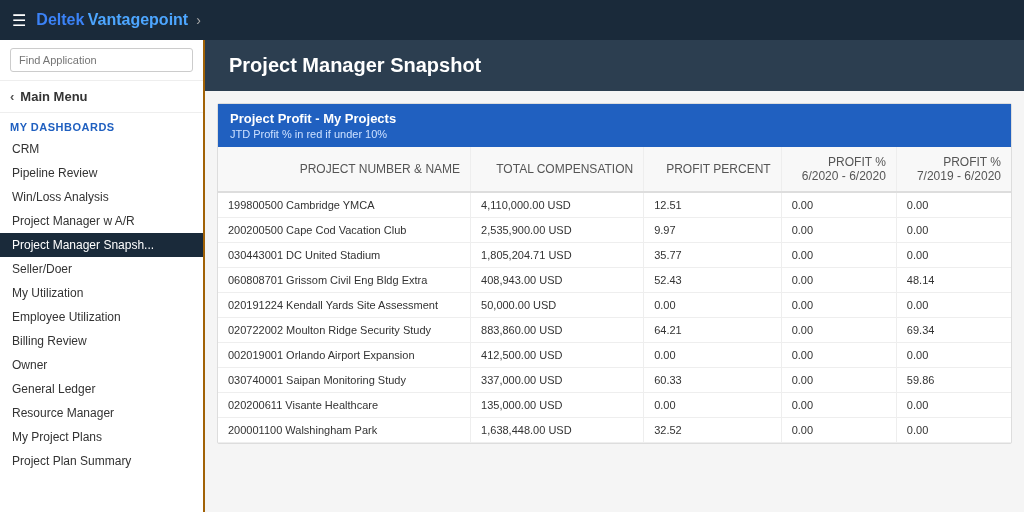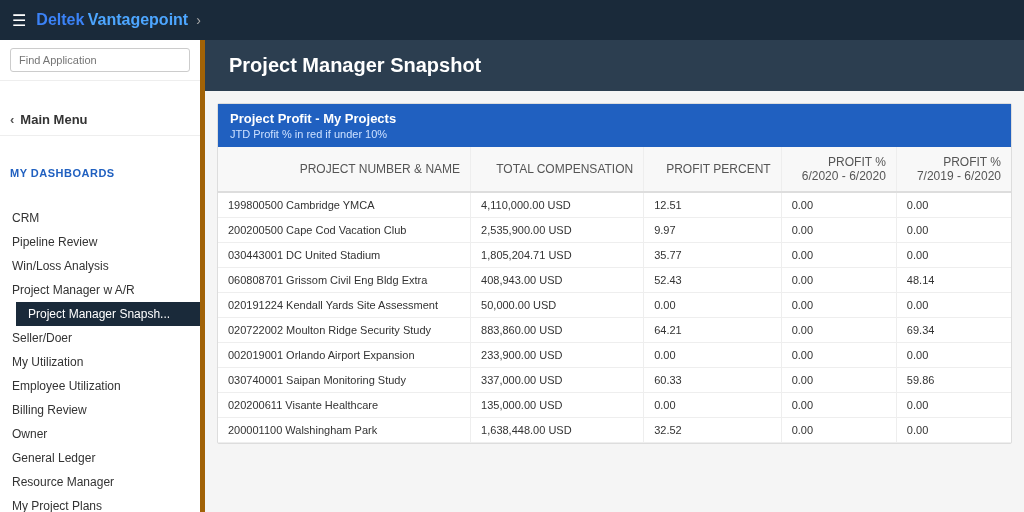--- a/index.html
+++ b/index.html
@@ -20,26 +20,25 @@
     .brand-vantage { font-weight: bold; font-size: 16px; color: #4da6ff; }
     .breadcrumb-arrow { color: #aaa; margin-left: 8px; font-size: 14px; }
 
     
     .main-layout { display: flex; flex: 1; overflow: hidden; }
 
     
     .sidebar {
       width: 205px;
       background: #fff;
-      border-right: 5px solid #a16207;
+      border-right: 2px solid #a16207;
       display: flex;
       flex-direction: column;
       flex-shrink: 0;
       overflow-y: auto;
-      gap: 23px;
     }
     .sidebar-search {
       padding: 8px 10px;
       border-bottom: 1px solid #eee;
     }
     .sidebar-search input {
       width: 100%;
       padding: 5px 8px;
       border: 1px solid #ccc;
       border-radius: 3px;
@@ -70,21 +69,20 @@
       font-size: 12px;
       color: #333;
       cursor: pointer;
       white-space: nowrap;
       overflow: hidden;
       text-overflow: ellipsis;
     }
     .sidebar-item.active {
       background: #1a2a3a;
       color: white;
-      margin-left: 16px;
     }
 
     
     .content {
       flex: 1;
       display: flex;
       flex-direction: column;
       overflow: hidden;
       background: #f5f5f5;
     }
@@ -258,21 +256,21 @@
               </tr>
               <tr>
                 <td class="link-cell">020722002 Moulton Ridge Security Study</td>
                 <td>883,860.00 USD</td>
                 <td>64.21</td>
                 <td>0.00</td>
                 <td>69.34</td>
               </tr>
               <tr>
                 <td class="link-cell">002019001 Orlando Airport Expansion</td>
-                <td>233,900.00 USD</td>
+                <td>412,500.00 USD</td>
                 <td class="red-value">0.00</td>
                 <td>0.00</td>
                 <td>0.00</td>
               </tr>
               <tr>
                 <td class="link-cell">030740001 Saipan Monitoring Study</td>
                 <td>337,000.00 USD</td>
                 <td>60.33</td>
                 <td>0.00</td>
                 <td>59.86</td>

